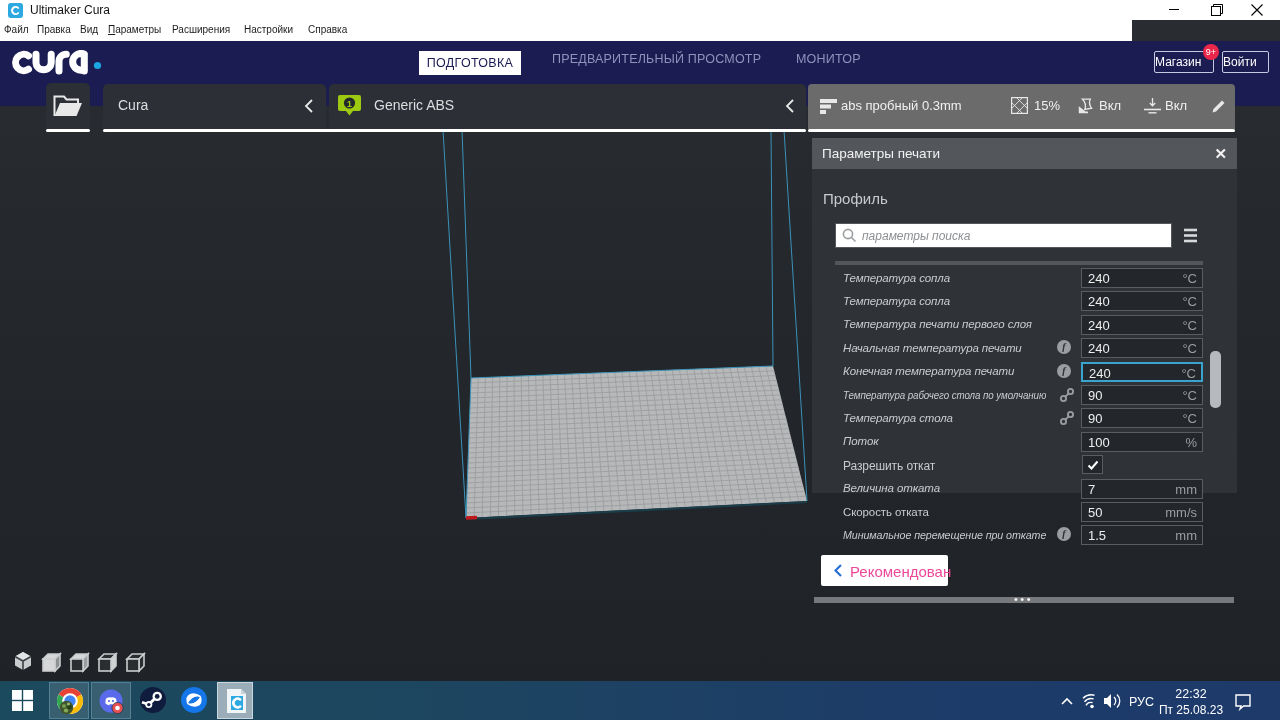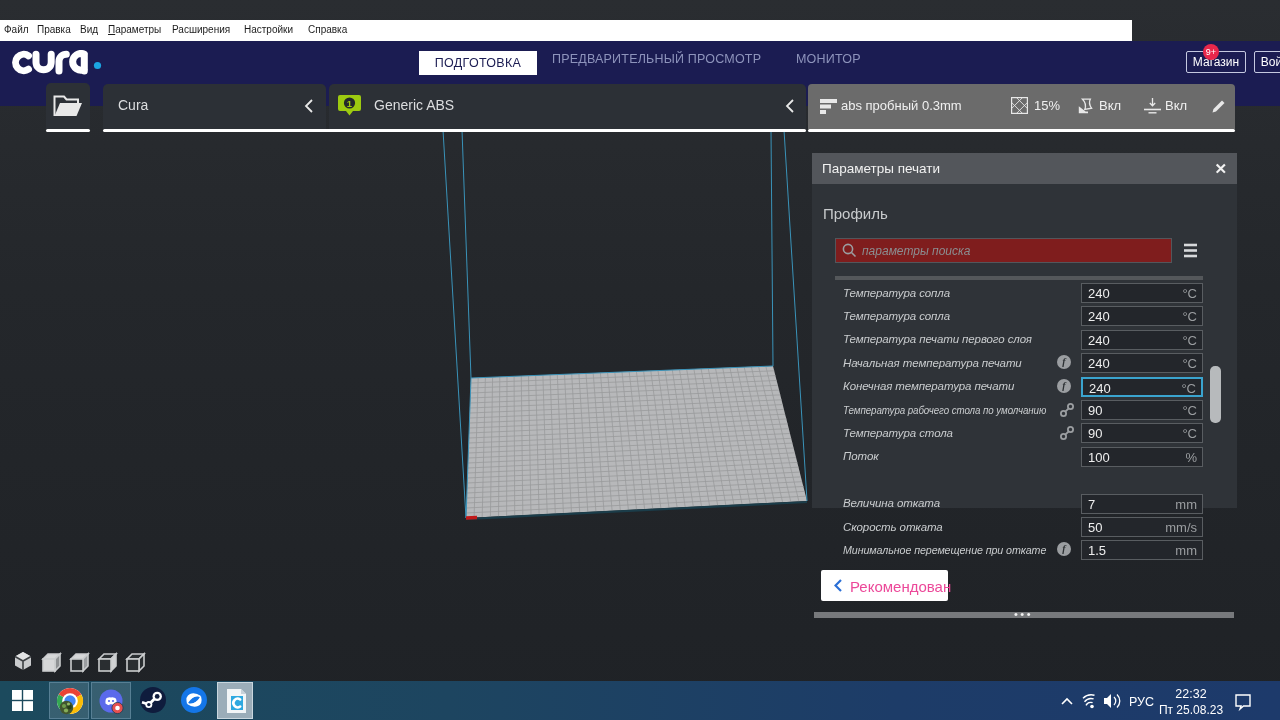--- a/index.html
+++ b/index.html
@@ -5,41 +5,41 @@
 html,body { width:1280px; height:720px; overflow:hidden;
   font-family:"Liberation Sans",sans-serif; }
 #app { position:absolute; inset:0; background:linear-gradient(180deg,#2a2d31 0%,#24272b 40%,#1f2226 100%); }
 #titlebar { position:absolute; left:0; top:0; width:1280px; height:20px; background:#fff; }
 #titlebar .t { position:absolute; left:30px; top:3px; font-size:12px; color:#111; }
 .wc { position:absolute; top:4px; }
 #menubar { position:absolute; left:0; top:20px; width:1132px; height:21px; background:#fff;
   font-size:10px; color:#1c1c1c; }
 #menubar span { position:absolute; top:4px; }
 #header { position:absolute; left:0; top:41px; width:1280px; height:65px; background:#1b1c52; z-index:1; }
-.tabActive { position:absolute; left:419px; top:10px; width:118px; height:24px; background:#fff;
+.tabActive { position:absolute; left:419px; top:10px; width:102px; height:24px; background:#fff;
   color:#1b1c52; font-size:12.5px; text-align:center; line-height:24px; letter-spacing:0.3px; }
 .tabIn { position:absolute; top:11px; color:#8e94bc; font-size:12.5px; letter-spacing:0.2px; }
 .hbtn { position:absolute; top:10px; height:22px; border:1px solid #c5c9e0; color:#fff;
-  font-size:12px; text-align:center; line-height:20px; border-radius:2px;margin-left:32px; }
+  font-size:12px; line-height:20px; border-radius:2px; }
 #badge { position:absolute; left:1203px; top:44px; width:16px; height:16px; border-radius:8px;
   background:#e8274b; color:#fff; font-size:9px; text-align:center; line-height:16px; z-index:5; }
 .stage { position:absolute; top:84px; height:44.5px; background:#2c3036; z-index:2; }
 .ul { position:absolute; top:128.5px; height:3px; background:#fff; border-radius:1.5px; z-index:3; }
 #sbar { position:absolute; left:808px; top:84px; width:427px; height:44.5px; background:#6b6b6b; z-index:2;
   border-radius:4px 4px 0 0; color:#f0f0f0; font-size:13px; }
 #sbar span { position:absolute; top:14px; }
 #sbar svg { position:absolute; }
-#panel { position:absolute; left:812px; top:137.5px; width:425px; height:355px; background:#2f3338; z-index:2;margin-top:15px; }
+#panel { position:absolute; left:812px; top:137.5px; width:425px; height:355px; background:#2f3338; z-index:2; }
 #phead { position:absolute; left:0; top:0; width:425px; height:31px; background:#53565b;
   color:#f2f2f2; font-size:13.5px; line-height:31px; padding-left:10px; }
 #phead .x { position:absolute; right:10px; top:0; font-size:15px; font-weight:bold; }
 #prof { position:absolute; left:11px; top:52px; color:#c8cbcd; font-size:15px; }
 #profbox { position:absolute; left:99px; top:45.5px; width:316px; height:28px; background:#24272c;
   border:1px solid #45484d; color:#e8e8e8; font-size:13px; line-height:26px; padding-left:10px; }
-#srch { position:absolute; left:23px; top:85.5px; width:337px; height:25px; background:#7f1d1d;
+#srch { position:absolute; left:23px; top:85.5px; width:337px; height:25px; background:#ffffff;
   border:1px solid #53565b; }
 #srch .ph { position:absolute; left:26px; top:5px; font-style:italic; color:#8b8e91; font-size:12px; }
 #hamb { position:absolute; left:372px; top:90.5px; }
 #topbar { position:absolute; left:23px; top:123.5px; width:368px; height:4px; background:#54575a; }
 .row { position:absolute; left:0; width:426px; height:23px; }
 .row .lab { position:absolute; left:31px; top:3.5px; font-size:11.5px; letter-spacing:-0.1px; color:#c9ccce; white-space:nowrap; }
 .ric { position:absolute; }
 .vbox { position:absolute; right:35px; top:0; width:122px; height:20px; background:#23262b;
   border:1px solid #595d61; }
 .vbox.focus { border:2px solid #3aa4cf; }
@@ -325,29 +325,37 @@
           <span class="unit">°C</span>
         </span>
       </div>
 <div class="row" style="top:294.3px">
         <span class="lab" style="font-style:italic;">Поток</span>
         <span class="vbox">
           <span class="val">100</span>
           <span class="unit">%</span>
         </span>
       </div>
+<div class="row" style="top:317.7px">
+        <span class="lab" style="font-size:12px;">Разрешить откат</span>
+        <span class="chk">
+          <svg width="14" height="14" viewBox="0 0 14 14">
+            <path d="M2.5 7.5 L5.5 10.5 L11.5 3.5" stroke="#fff" stroke-width="2" fill="none"></path>
+          </svg>
+        </span>
+      </div>
 <div class="row" style="top:341.1px">
         <span class="lab" style="font-style:italic;">Величина отката</span>
         <span class="vbox">
           <span class="val">7</span>
           <span class="unit">mm</span>
         </span>
       </div>
 <div class="row" style="top:364.5px">
-        <span class="lab" style="font-style:italic;">Скорость отката</span>
+        <span class="lab" style="">Скорость отката</span>
         <span class="vbox">
           <span class="val">50</span>
           <span class="unit">mm/s</span>
         </span>
       </div>
 <div class="row" style="top:387.9px">
         <span class="lab" style="font-style:italic;transform:scaleX(0.93);transform-origin:0 50%;">Минимальное перемещение при откате</span>
         <span class="ric" style="right:167px;top:2px"><svg width="14" height="14" viewBox="0 0 14 14">
             <circle cx="7" cy="7" r="7" fill="#9b9ea1"></circle>
             <text x="7" y="10.4" font-size="10" font-style="italic" font-weight="bold" font-family="Liberation Serif, serif" fill="#2c3033" text-anchor="middle">f</text>
@@ -362,20 +370,37 @@
         <svg width="8" height="13" viewBox="0 0 8 13" style="position:absolute;left:13px;top:9px">
           <path d="M7 1 L1.5 6.5 L7 12" stroke="#2a6fd6" stroke-width="2.2" fill="none"></path>
         </svg>
         <span class="tx">Рекомендован</span>
       </div>
   <div id="dragbar"></div>
   <div id="dots">•••</div>
 </div>
 
 
+<div id="titlebar">
+      <svg width="15" height="15" viewBox="0 0 26 26" style="position:absolute;left:8px;top:3px">
+        <rect x="0" y="0" width="26" height="26" rx="5" fill="#2da8e0"></rect>
+        <path d="M17.5 8.5 A6.2 6.2 0 1 0 17.5 17.5" stroke="#fff" stroke-width="3.4" fill="none" stroke-linecap="round"></path>
+      </svg>
+      <span class="t">Ultimaker Cura</span>
+<svg width="11" height="11" viewBox="0 0 11 11" class="wc" style="right:100px">
+        <line x1="0" y1="5.5" x2="10" y2="5.5" stroke="#000" stroke-width="1"></line>
+      </svg>
+      <svg width="12" height="12" viewBox="0 0 12 12" class="wc" style="right:57px">
+        <rect x="0.5" y="2.5" width="9" height="9" fill="#fff" stroke="#000"></rect>
+        <path d="M2.5 2.5 V0.5 H11.5 V9.5 H9.5" fill="none" stroke="#000"></path>
+      </svg>
+      <svg width="12" height="12" viewBox="0 0 12 12" class="wc" style="right:17px">
+        <path d="M0.5 0.5 L11.5 11.5 M11.5 0.5 L0.5 11.5" stroke="#000" stroke-width="1.1"></path>
+      </svg>
+    </div>
 <div id="menubar">
   <span style="left:4px">Файл</span>
       <span style="left:37px">Правка</span>
   <span style="left:80px">Вид</span>
       <span style="left:108px"><u>П</u>араметры</span>
   <span style="left:172px">Расширения</span>
       <span style="left:244px">Настройки</span>
   <span style="left:308px">Справка</span>
 </div>
 <div id="header">

